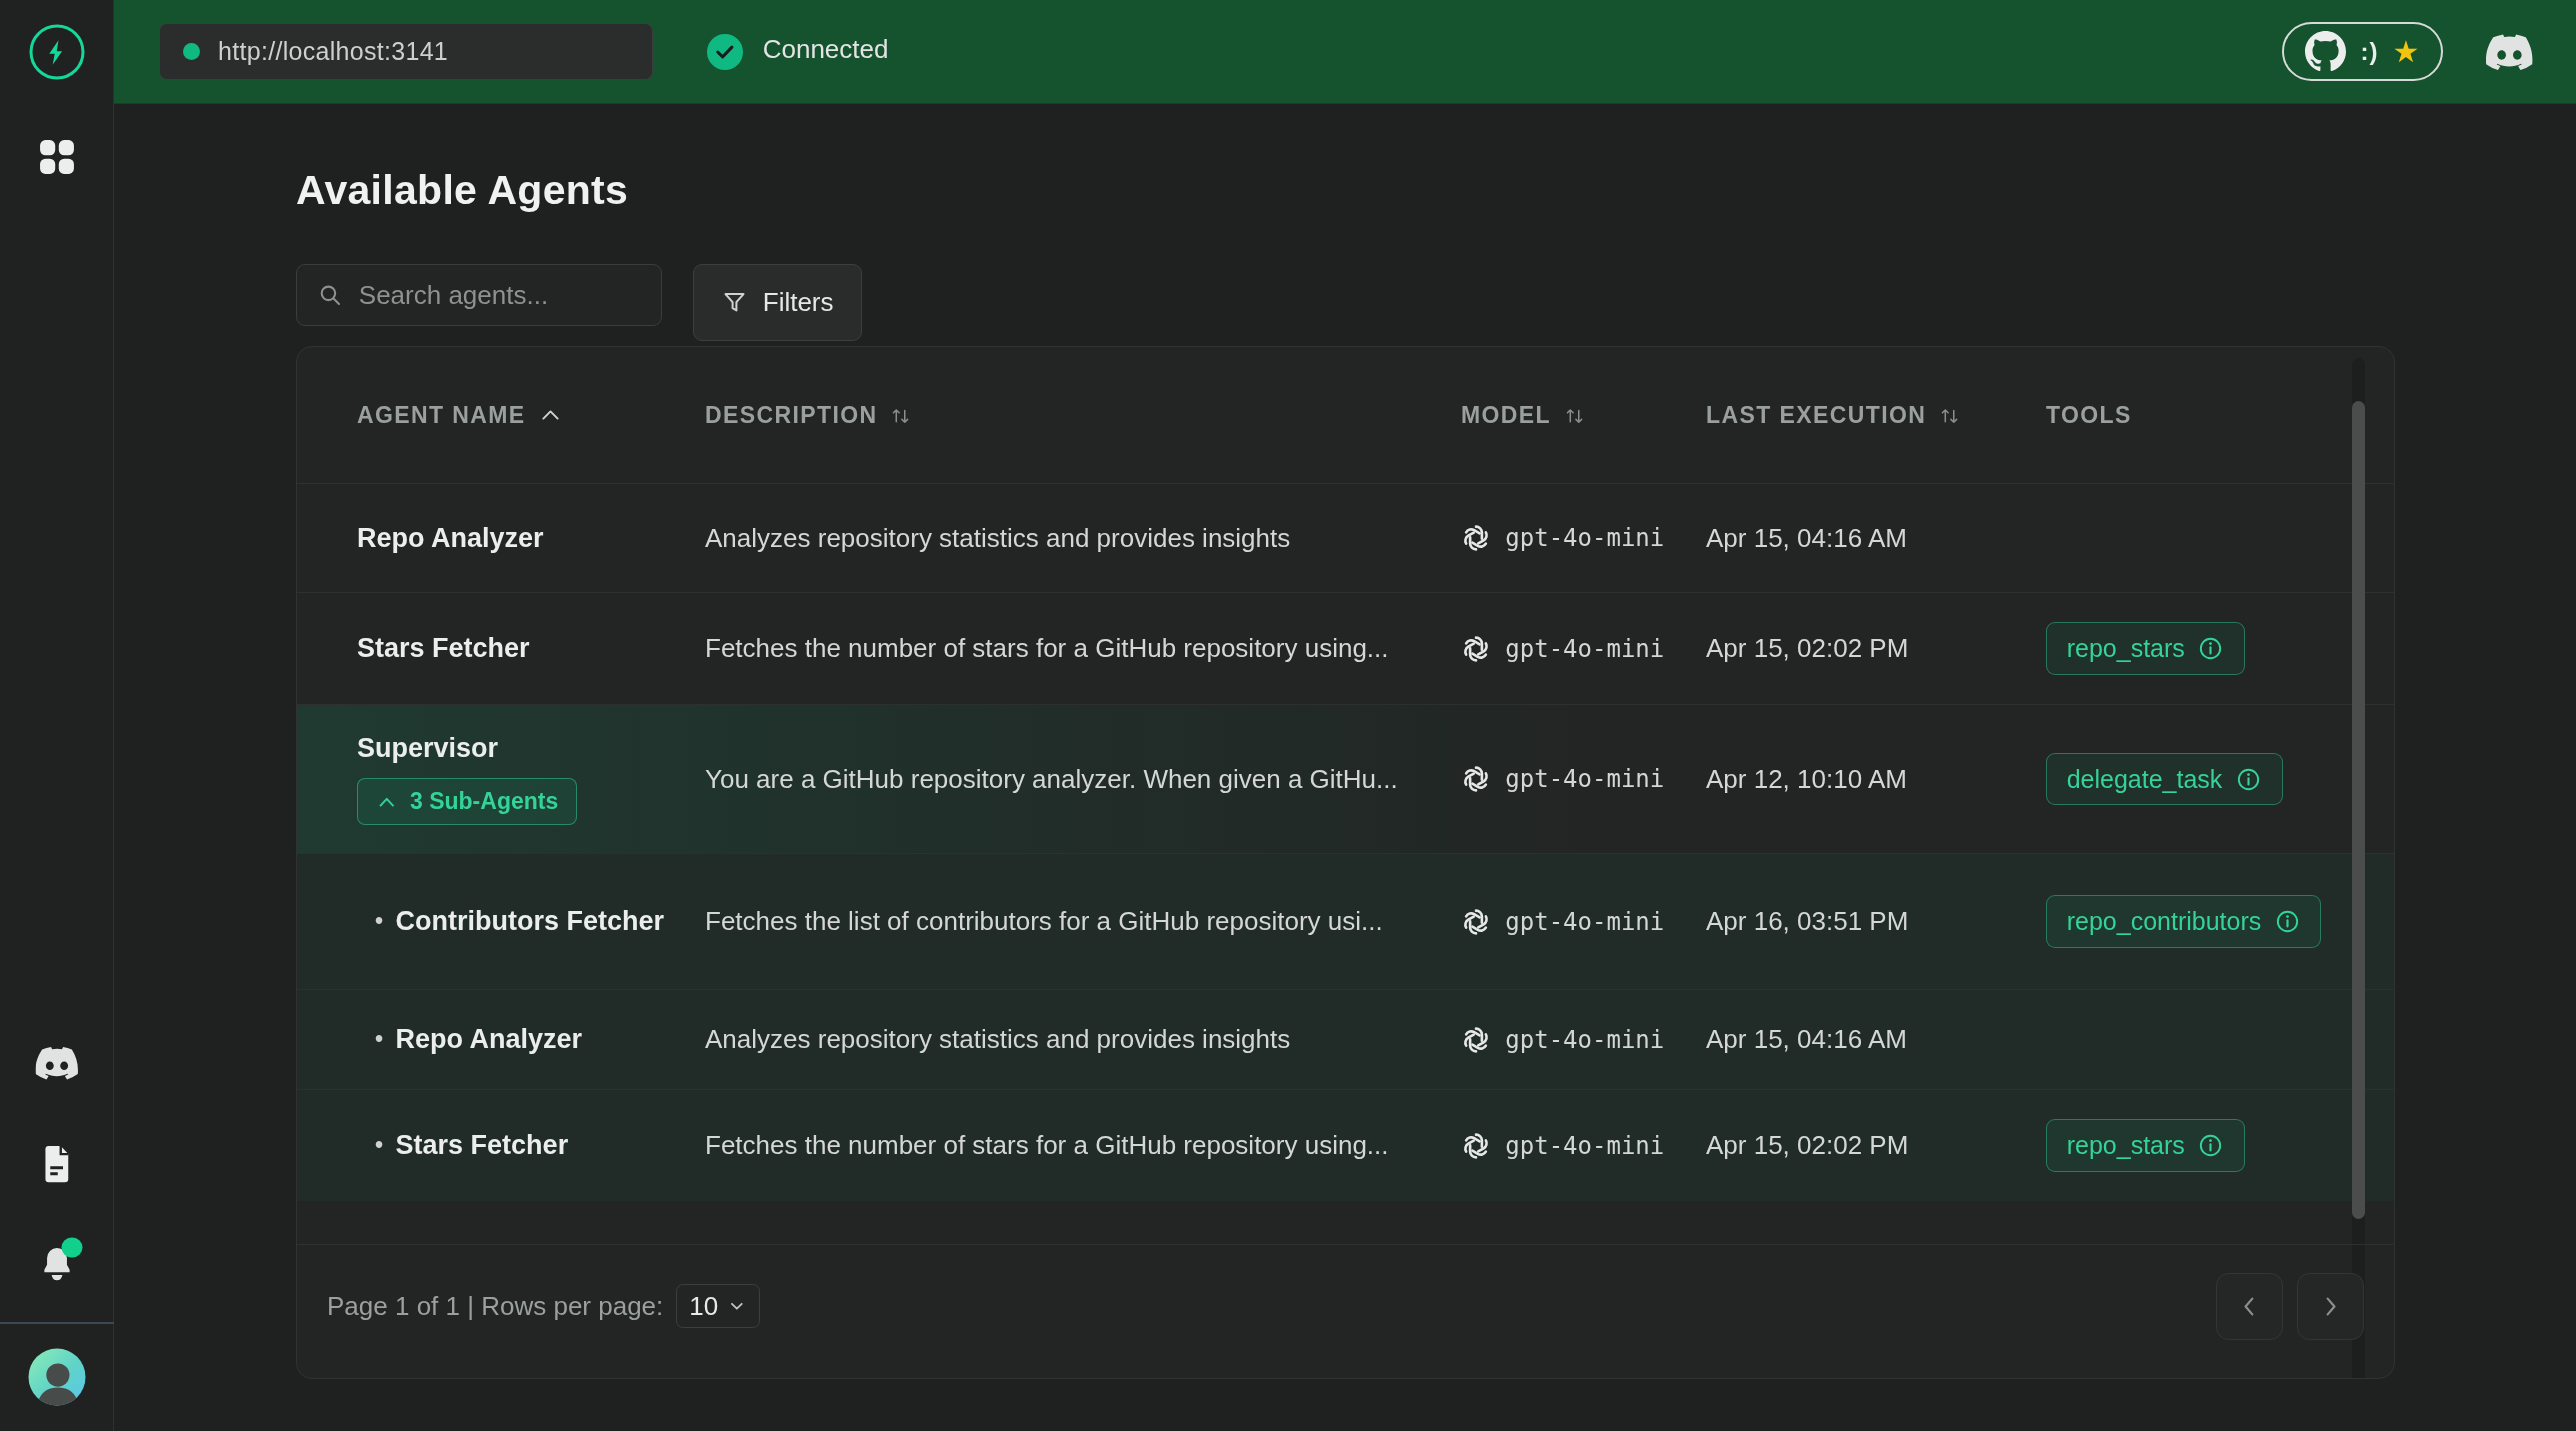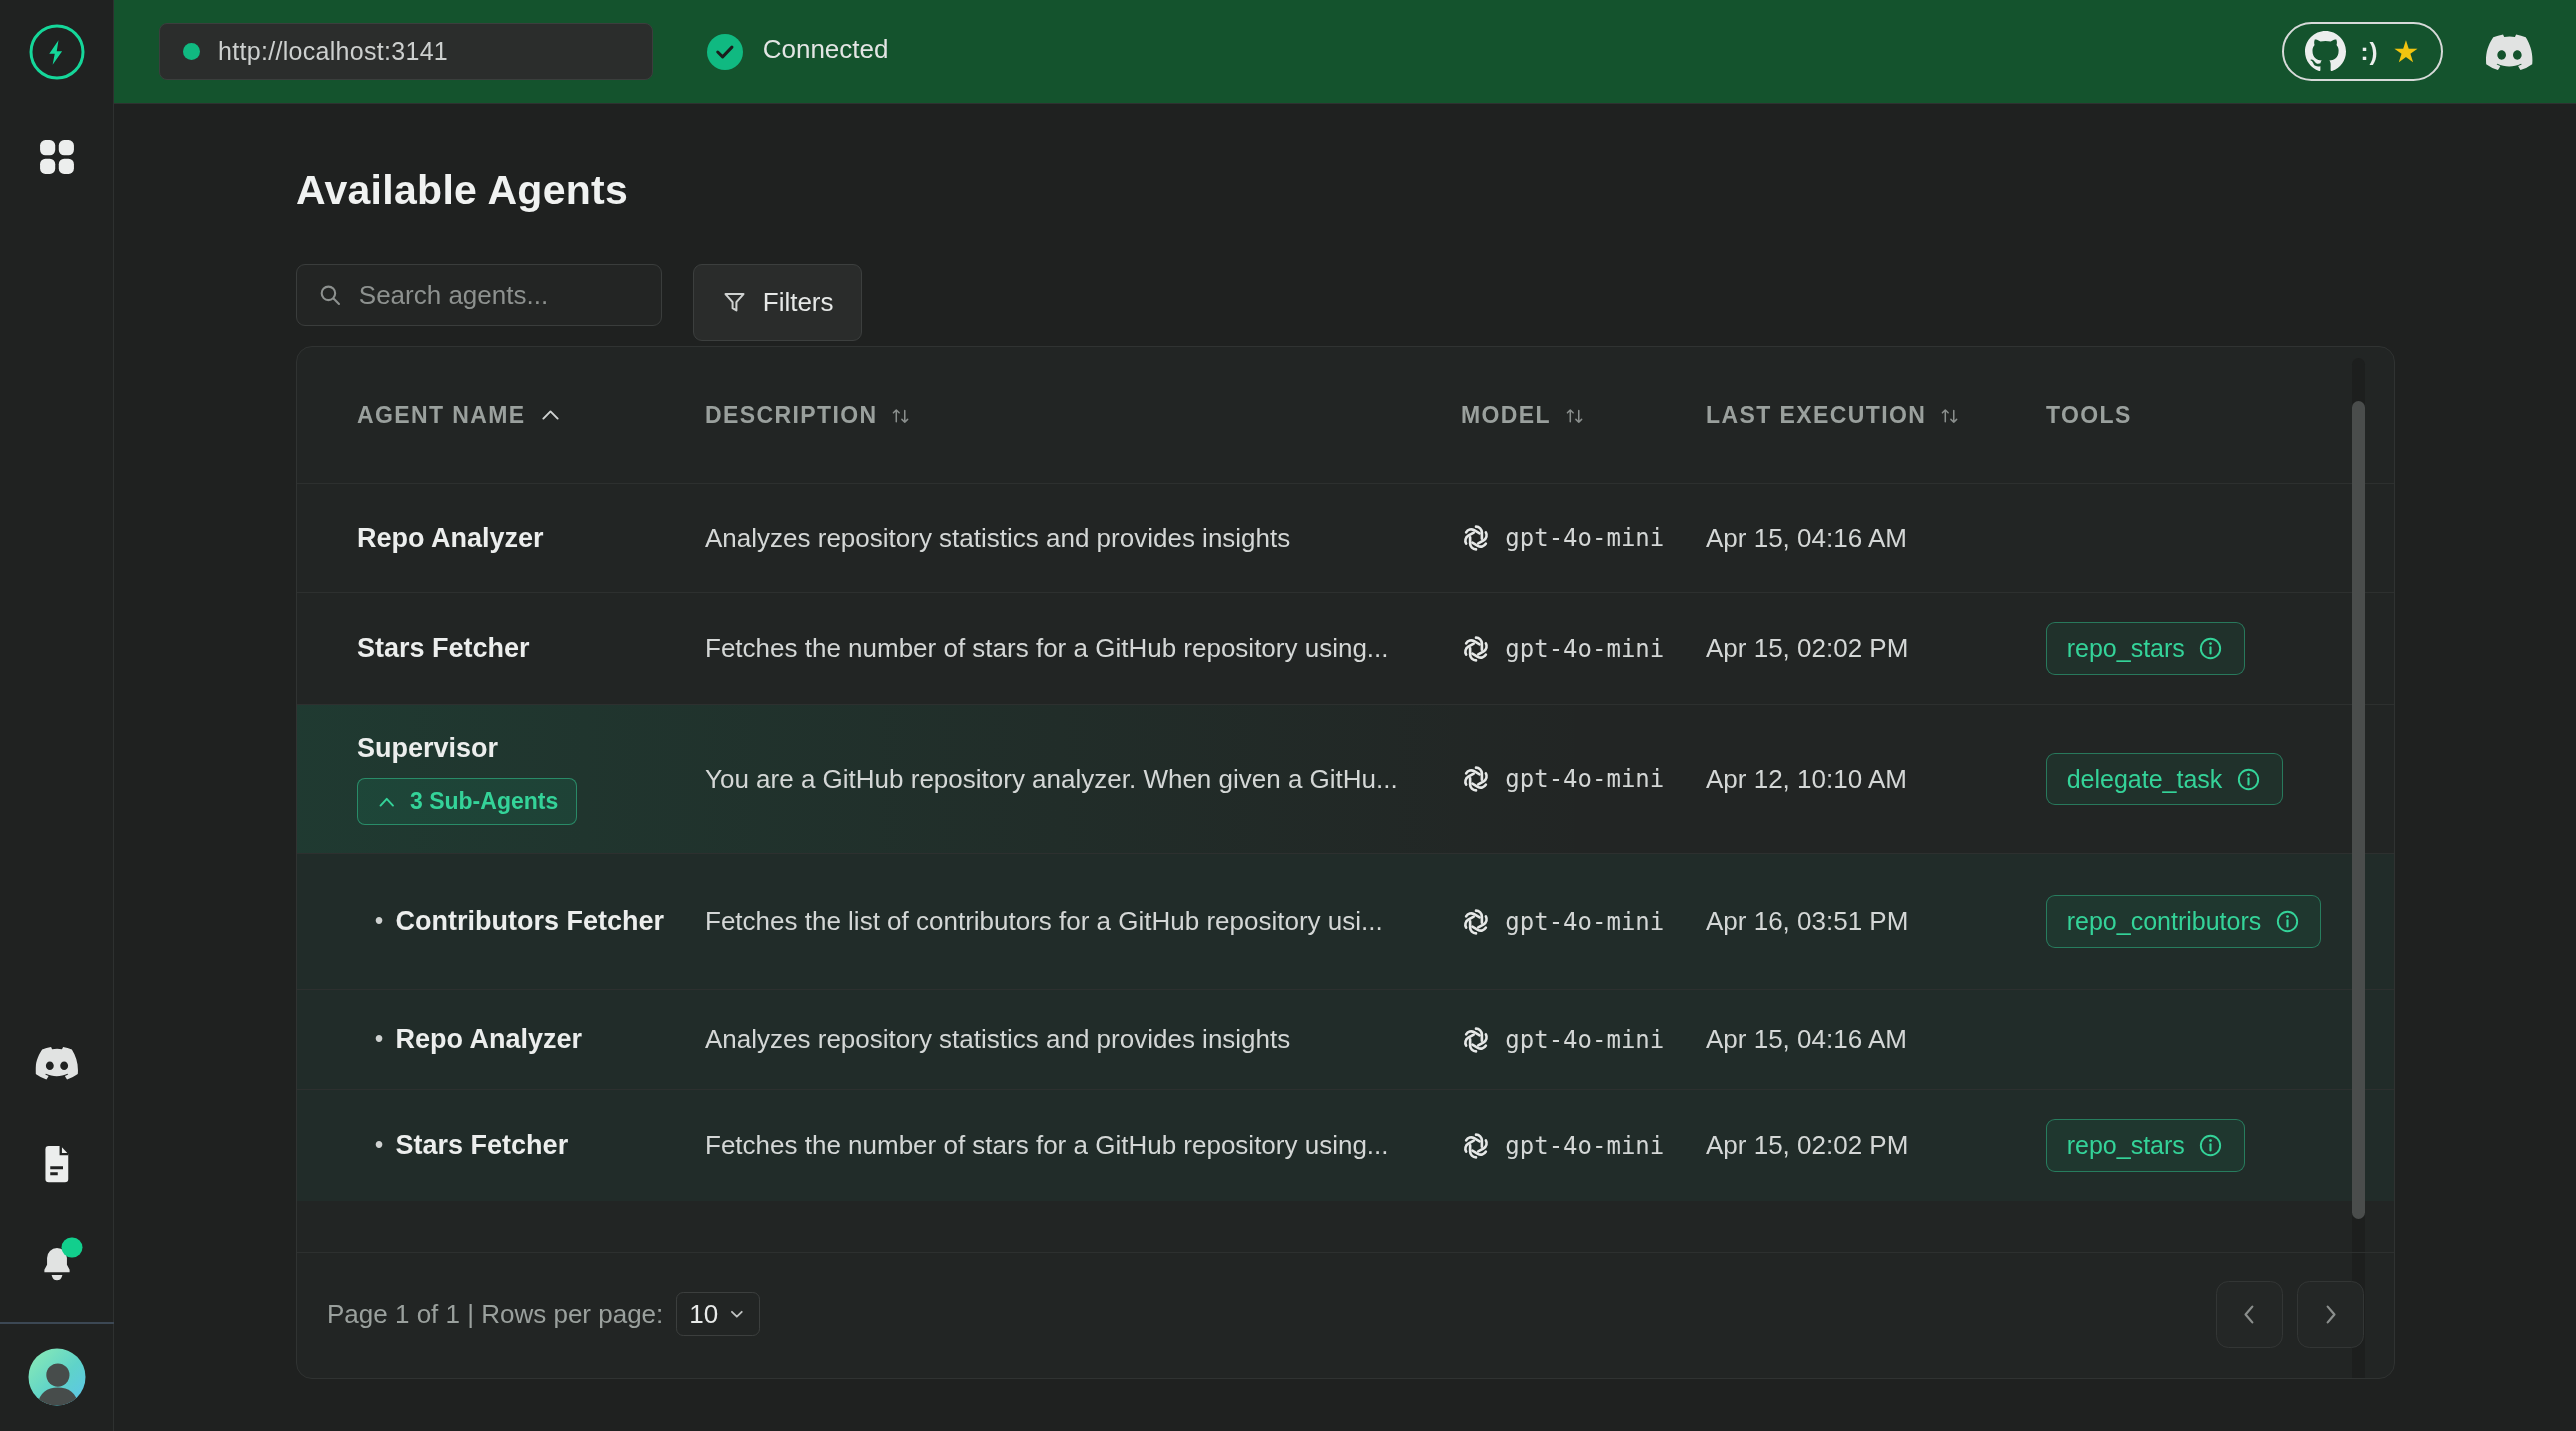--- a/index.html
+++ b/index.html
@@ -104,21 +104,21 @@
   .subagents-badge{
     display:inline-flex; align-items:center; gap:12.5px;
     border:1.3px solid rgba(52,211,153,.5); background:rgba(16,185,129,.1);
     color:#34d399; border-radius:8px; font-size:23px; font-weight:600; padding:9px 18px; cursor:pointer;
   }
   
   .scroll-track{ position:absolute; right:29px; top:10.7px; width:13.4px; height:1245px; background:#1d1f1e; border-radius:7.2px;}
   .scroll-thumb{ position:absolute; right:29px; top:54px; width:13.4px; height:818px; background:#4a4d4c; border-radius:7.2px; cursor:grab;}
   
   .tfoot{
-    position:absolute; left:0; right:0; bottom:3px; height:123px;
+    position:absolute; left:0; right:0; bottom:11px; height:123px;
     border-top:0.9px solid #2d302f; display:flex; align-items:center;
     padding:0 30px; font-size:26px; color:#9aa09d;
   }
   .rpp-box{
     margin-left:12.5px; display:inline-flex; align-items:center; gap:9px;
     border:0.9px solid #3c3f3e; border-radius:7.2px; padding:5.4px 12.5px; color:#e8eae9; cursor:pointer;
   }
   .pager{ margin-left:auto; display:flex; gap:14.3px; }
   .pager-btn{
     width:67px; height:67px; border:0.9px solid #333635; border-radius:12.5px;

